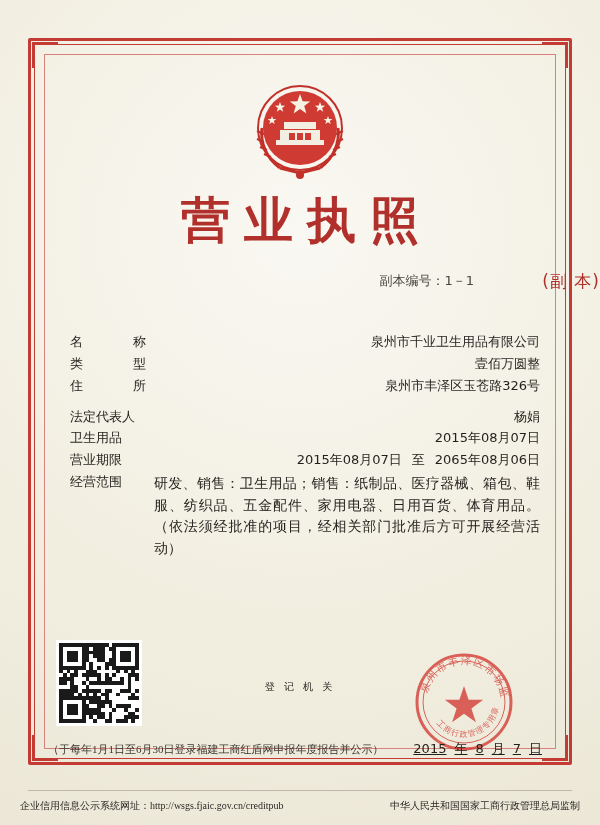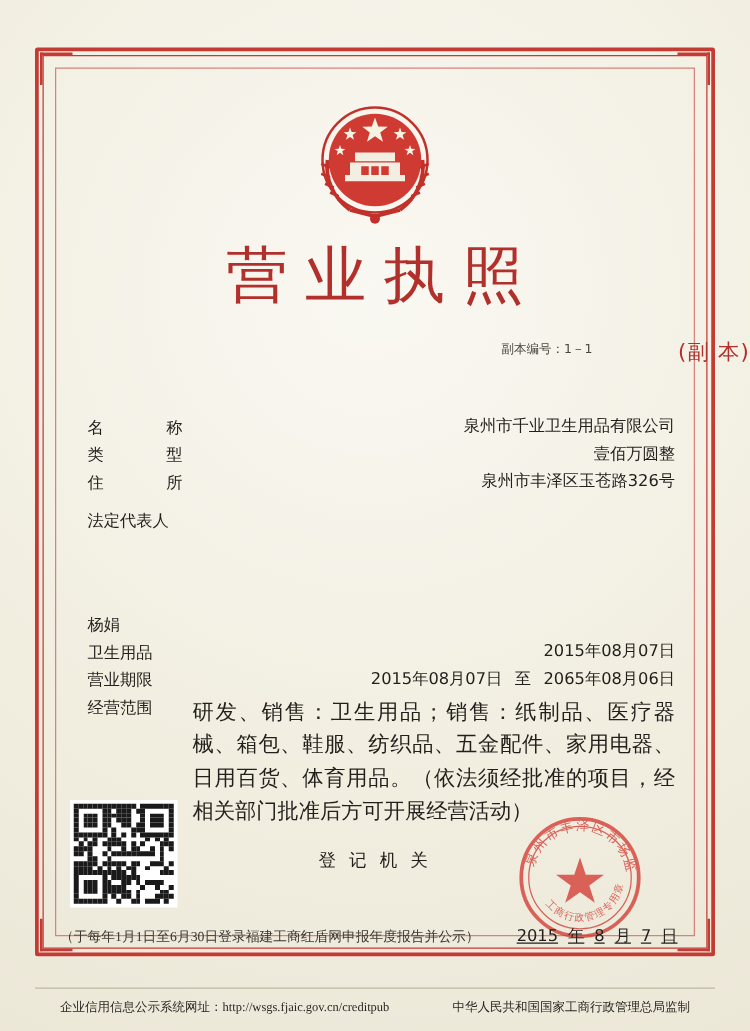--- a/index.html
+++ b/index.html
@@ -64,39 +64,39 @@
   }
   .emblem svg { display: block; }
 
   
   .title {
     position: absolute;
     left: 0; right: 0; top: 196px;
     text-align: center;
     font-family: "DejaVu Sans", sans-serif;
     font-size: 49px;
-    font-weight: normal;
+    font-weight: bold;
     letter-spacing: 14px;
     color: #b2302b;
     text-indent: 14px;
     line-height: 1;
   }
   .subtitle-row {
     position: absolute;
     left: 0; right: 0; top: 270px;
     text-align: right;
     color: #b2302b;
     font-family: "DejaVu Sans", sans-serif;
     font-size: 17px;
     letter-spacing: 1px;
   }
   .serial {
     position: absolute;
     right: 126px; top: 272px;
-    font-size: 10px;
+    font-size: 13px;
     color: #4a4640;
     font-family: "DejaVu Sans", sans-serif;
     letter-spacing: 0;
   }
   .credit-line {
     position: absolute;
     left: 0; right: 0; top: 300px;
     text-align: center;
     font-family: "DejaVu Sans", sans-serif;
     font-size: 13px;
@@ -134,23 +134,23 @@
   }
   .field-value {
     flex: 1;
     font-family: "DejaVu Sans", sans-serif;
     font-size: 13px;
     color: #231f1c;
     line-height: 1.45;
     text-align: right;
   }
   .field-row.tight { margin-bottom: 3px; }
-  .gap-above { margin-top: 12px; flex-direction: column; }
+  .gap-above { margin-top: 12px; }
   .scope-value {
-    font-size: 17px;
+    font-size: 14px;
     line-height: 1.55;
     text-align: justify;
   }
   .term-value .to { margin: 0 10px; }
 
   
   .qr {
     position: absolute;
     left: 56px; top: 640px;
     width: 86px; height: 86px;
@@ -165,21 +165,21 @@
   }
   .qr-grid i { background: transparent; }
   .qr-grid i.on { background: #1a1a1a; }
 
   
   .reg-auth {
     position: absolute;
     left: 0; right: 0; top: 680px;
     text-align: center;
     font-family: "DejaVu Sans", sans-serif;
-    font-size: 14px;
+    font-size: 10px;
     color: #231f1c;
     letter-spacing: 3px;
   }
 
   
   .seal {
     position: absolute;
     right: 84px; top: 650px;
     width: 104px; height: 104px;
   }
@@ -204,21 +204,21 @@
     color: #3a3731;
     white-space: nowrap;
   }
 
   
   .bottom-strip {
     position: absolute;
     left: 0; right: 0; bottom: 12px;
     display: flex;
     justify-content: space-between;
-    padding: 0 48px;
+    padding: 0 20px;
     font-family: "DejaVu Sans", sans-serif;
     font-size: 10px;
     color: #2a2824;
   }
   .bottom-strip .url {
     font-family: "Liberation Serif", serif;
   }
   .strip-rule {
     position: absolute;
     left: 28px; right: 28px; bottom: 34px;

